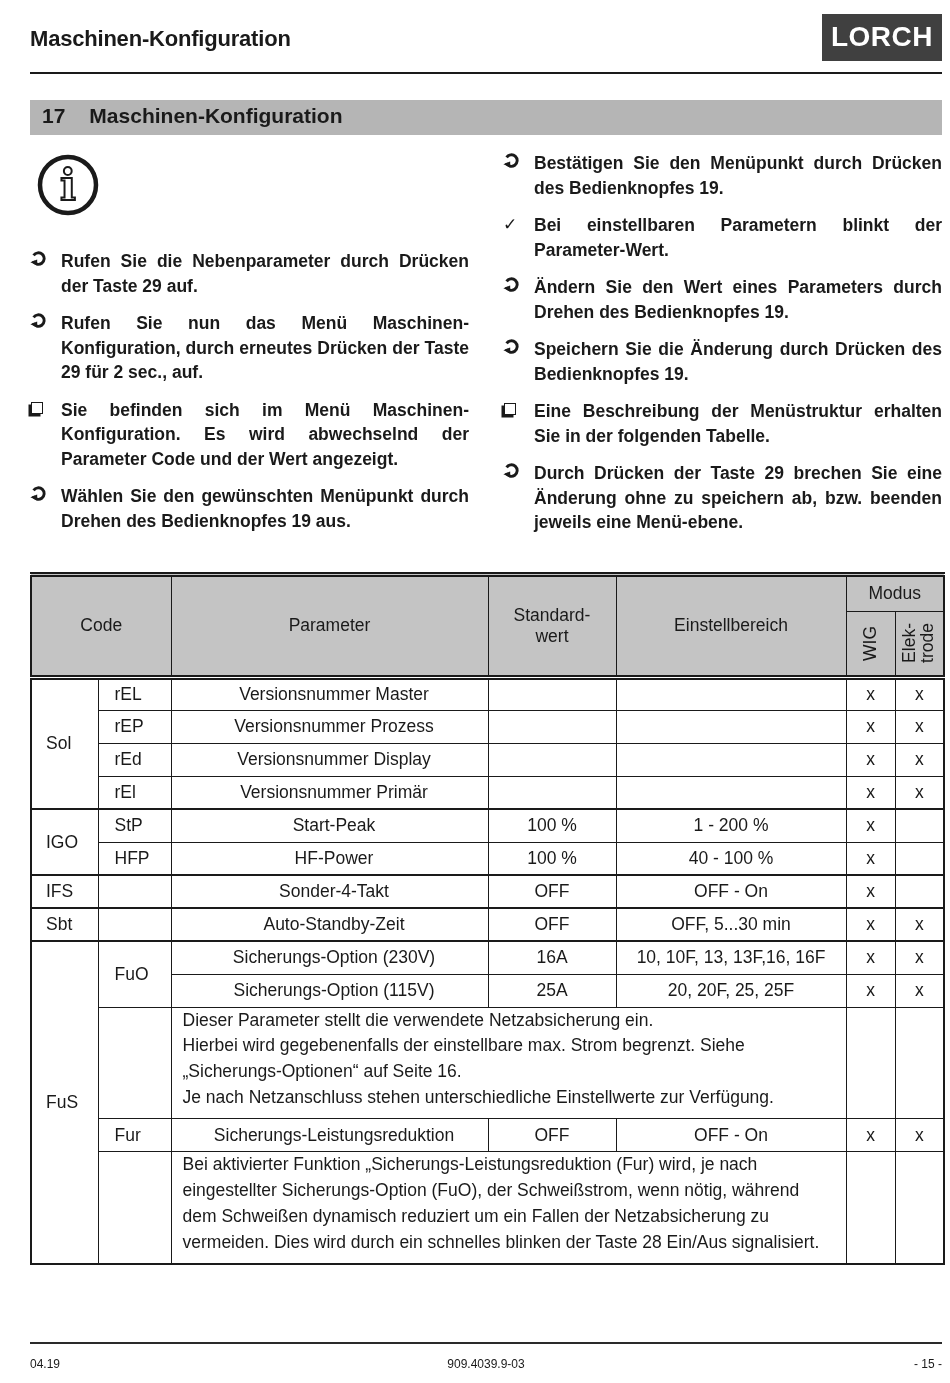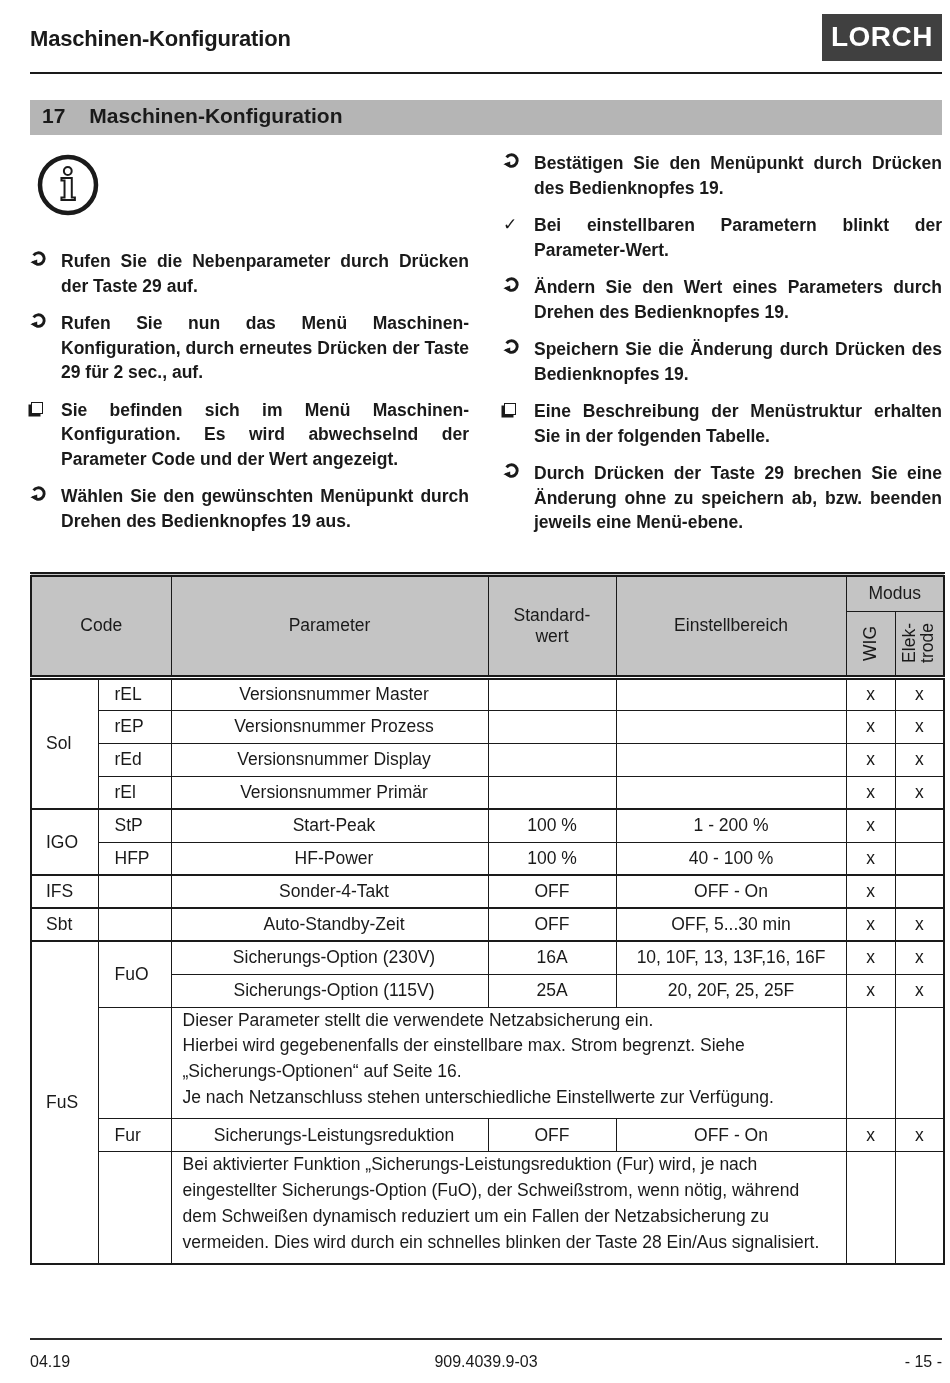--- a/index.html
+++ b/index.html
@@ -37,21 +37,21 @@
   tr.vrow th { height:66px; }
   .vert { writing-mode:vertical-rl; transform:rotate(180deg); margin:0 auto; line-height:1.02; font-size:17.5px; }
   td { border:1.2px solid #1a1a1a; font-size:17.5px; height:33px; padding:2px 8px; text-align:center; vertical-align:middle; }
   td.g  { text-align:left; padding-left:14px; }
   td.sc { text-align:left; padding-left:16px; }
   td.p  { text-align:center; padding-left:17px; }
   td.desc { text-align:left; padding:0 11px 7px 11px; line-height:1.48; font-size:17.5px; }
   tr.group-start td { border-top:2.4px solid #1a1a1a; }
 
   
-  .footer { position:absolute; left:30px; right:8px; bottom:12px; border-top:2.5px solid #2a2a2a; padding-top:13px; display:flex; align-items:baseline; font-size:16px; }
+  .footer { position:absolute; left:30px; right:8px; bottom:12px; border-top:2.5px solid #2a2a2a; padding-top:13px; display:flex; align-items:baseline; font-size:12px; }
   .f-left { width:160px; }
   .f-center { flex:1; text-align:center; }
   .f-right { width:160px; text-align:right; font-weight:normal; }
 </style>
 </head>
 <body>
 
 <div class="page">
 
   <div class="hdr">

